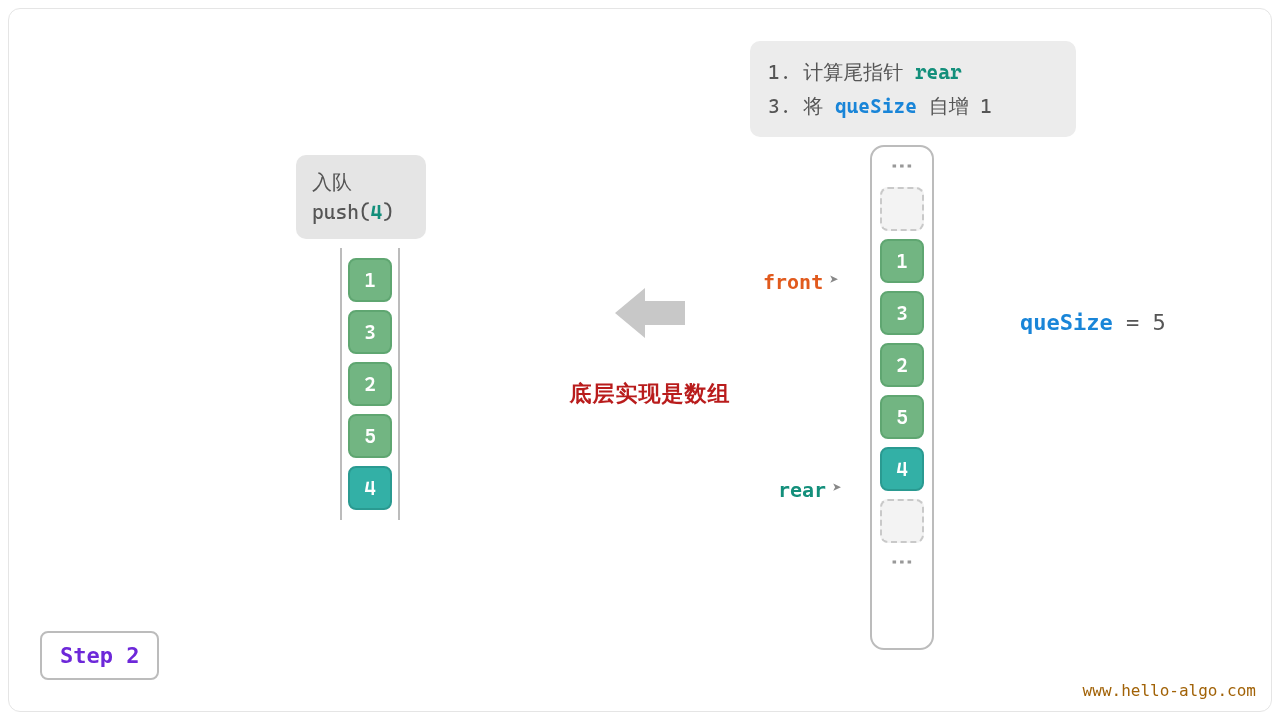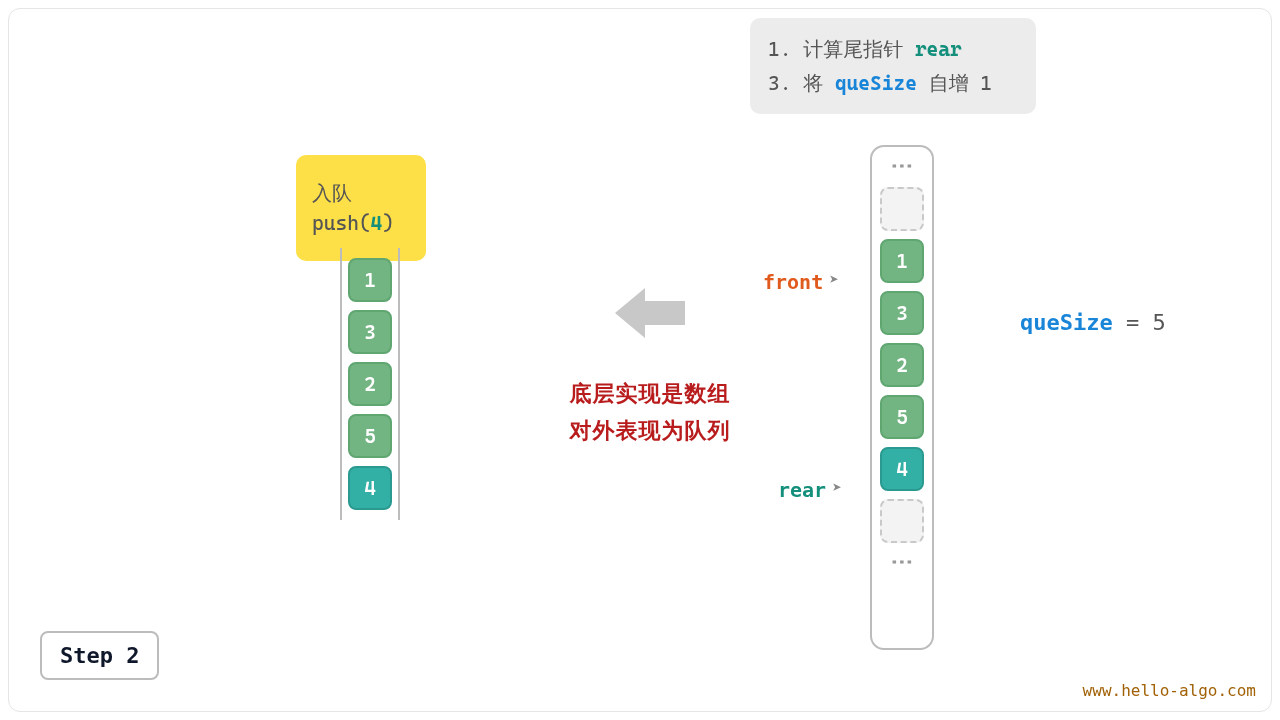--- a/index.html
+++ b/index.html
@@ -9,33 +9,33 @@
     background: #ffffff; position: relative; overflow: hidden;
     color: #3a3a3a;
   }
   .frame {
     position: absolute; left: 8px; top: 8px; right: 8px; bottom: 8px;
     border: 1px solid #e5e5e5; border-radius: 12px;
   }
 
   
   .info-box {
-    position: absolute; left: 750px; top: 18px; width: 286px;
+    position: absolute; left: 750px; top: 41px; width: 326px;
     background: #ececec; border-radius: 10px;
     padding: 14px 18px; font-size: 20px; line-height: 1.7;
     color: #555;
   }
   .info-box .rear-kw { color: #138f7b; font-weight: 700; }
   .info-box .quesize-kw { color: #1985d8; font-weight: 700; }
 
   
   .enqueue-box {
     position: absolute; left: 296px; top: 155px; width: 130px;
-    background: #fde047; border-radius: 10px;
-    padding: 23px 16px; font-size: 20px; line-height: 1.5;
+    background: #e5e5e5; border-radius: 10px;
+    padding: 12px 16px; font-size: 20px; line-height: 1.5;
     color: #555;
   }
   .enqueue-box .arg { color: #138f7b; font-weight: 700; }
 
   
   .queue {
     position: absolute; left: 340px; top: 248px; width: 60px;
     border-left: 2px solid #bcbcbc; border-right: 2px solid #bcbcbc;
     padding: 10px 0;
     display: flex; flex-direction: column; align-items: center; gap: 8px;
@@ -94,21 +94,21 @@
     position: absolute; left: 1020px; top: 305px; font-size: 22px; color: #555;
     line-height: 1.6;
   }
   .qsize .quesize-kw { color: #1985d8; font-weight: 700; font-family: ui-monospace, monospace; }
   .qsize .eqnum { font-family: ui-monospace, monospace; }
 
   
   .step-badge {
     position: absolute; left: 40px; bottom: 40px;
     border: 2px solid #bcbcbc; border-radius: 8px;
-    padding: 10px 18px; font-size: 22px; font-weight: 700; color: #0f172a;
+    padding: 10px 18px; font-size: 22px; font-weight: 700; color: #6d28d9;
     font-family: ui-monospace, monospace;
   }
 
   
   .wm {
     position: absolute; right: 24px; bottom: 20px; color: #a16207;
     font-size: 16px; font-family: ui-monospace, monospace;
   }
 </style>
 </head>
@@ -141,21 +141,20 @@
   </div>
 
 <div class="big-arrow">
   <svg viewBox="0 0 70 60">
     <polygon points="0,30 30,5 30,18 70,18 70,42 30,42 30,55" fill="#c8c8c8"></polygon>
   </svg>
 </div>
 
 <div class="caption">
   <div>底层实现是数组</div>
-  <div>对外表现为队列</div>
 </div>
 
 <div class="array" id="array">
     <div class="vdots">⋮</div>
     <div class="slot empty"></div>
     <div class="cell green">1</div>
     <div class="cell green">3</div>
     <div class="cell green">2</div>
     <div class="cell green">5</div>
     <div class="cell teal">4</div>

